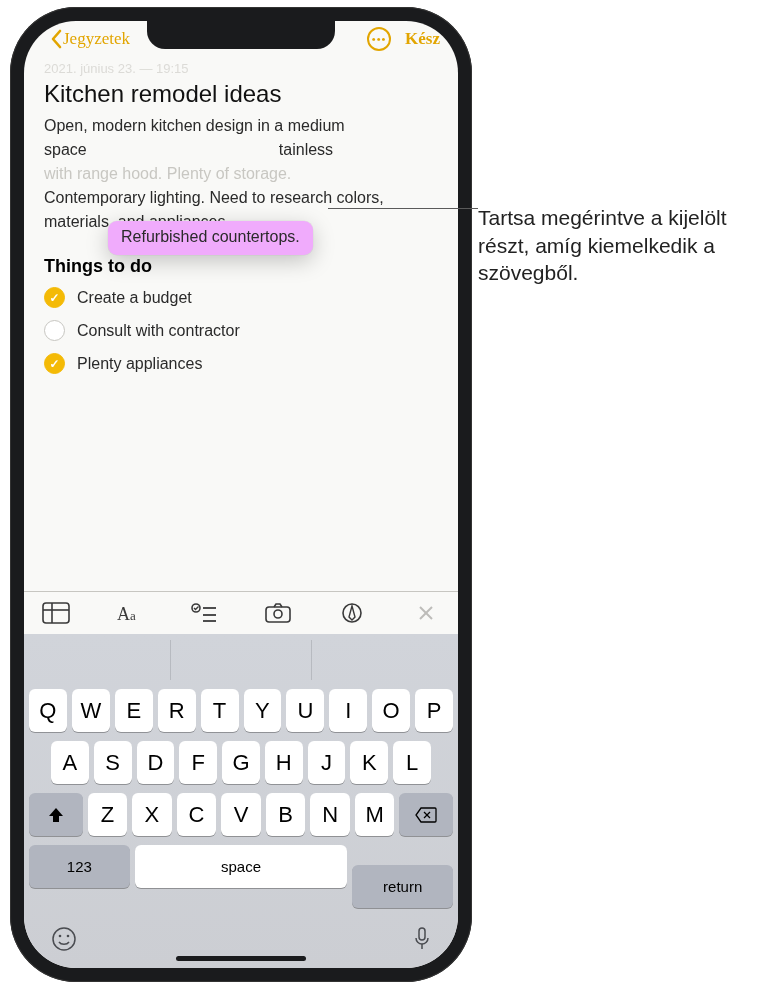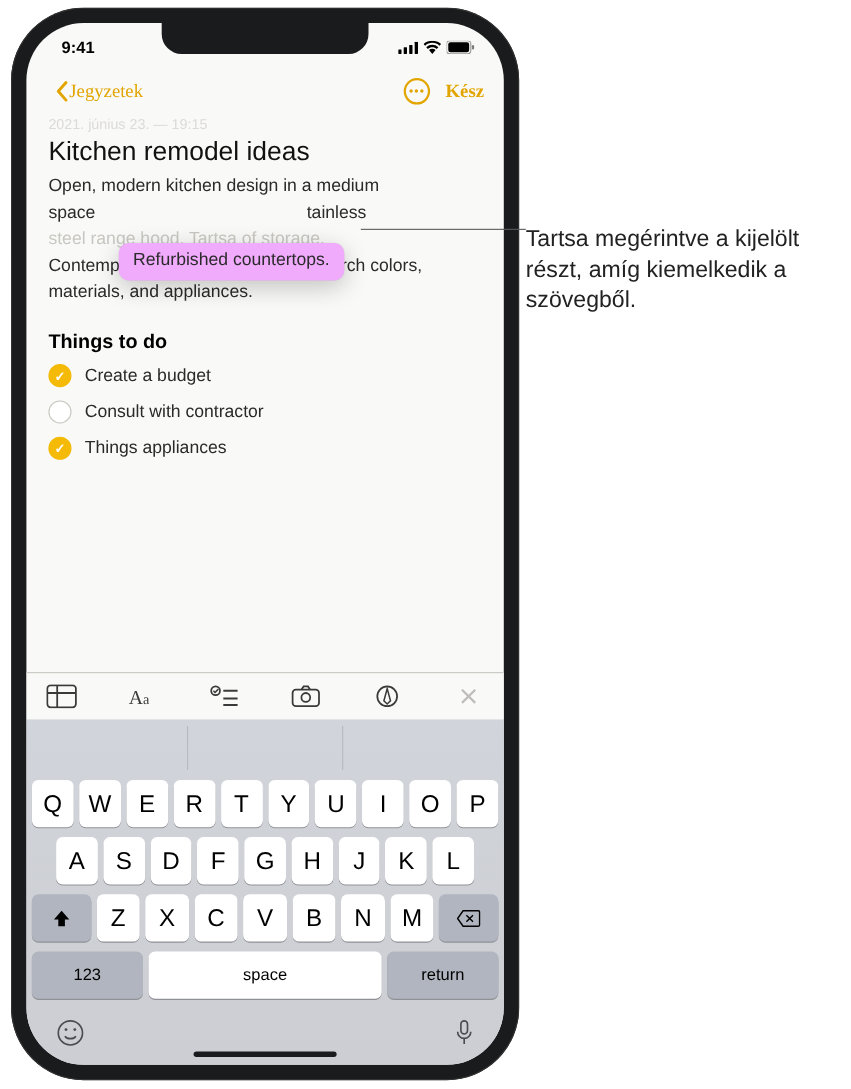--- a/index.html
+++ b/index.html
@@ -206,21 +206,21 @@
     font-size: 22px;
     color: #000;
   }
   .kb-row2 { padding: 0 22px; }
   .key.meta {
     background: #b1b5bf;
     color: #000;
     font-size: 15px;
   }
   .key.space { flex: 3.8; font-size: 15px; }
-  .key.ret { flex: 1.8; font-size: 15px; }
+  .key.ret { flex: 1.8; font-size: 15px; margin-top: 20px; }
   .key.shift, .key.bksp { flex: 1.1; background: #b1b5bf; }
   .key.num123 { flex: 1.8; background: #b1b5bf; font-size:15px;}
   .kb-bottom {
     display: flex;
     justify-content: space-between;
     padding: 18px 22px 0 22px;
     color: #4a4c51;
   }
   .home-ind {
     position: absolute;
@@ -252,39 +252,20 @@
     color: #222;
   }
 </style>
 </head>
 <body>
 
 <div class="device">
   <div class="screen">
     <div class="notch"></div>
 
-    <div class="statusbar">
-      <span>9:41</span>
-      <div class="right">
-        <svg width="18" height="11" viewBox="0 0 18 11">
-            <rect x="0" y="7" width="3" height="4" rx="0.5" fill="#000"></rect>
-            <rect x="5" y="5" width="3" height="6" rx="0.5" fill="#000"></rect>
-            <rect x="10" y="3" width="3" height="8" rx="0.5" fill="#000"></rect>
-            <rect x="15" y="0" width="3" height="11" rx="0.5" fill="#000"></rect>
-          </svg>
-        <svg width="16" height="12" viewBox="0 0 16 12">
-            <path d="M8 12 L5 8.5 C6.7 7 9.3 7 11 8.5 Z M2.5 6 C5.6 3 10.4 3 13.5 6 L12 7.5 C9.8 5.5 6.2 5.5 4 7.5 Z M0 3 C4.4 -1 11.6 -1 16 3 L14.5 4.5 C11 1 5 1 1.5 4.5 Z" fill="#000"></path>
-          </svg>
-        <svg width="26" height="12" viewBox="0 0 26 12">
-            <rect x="0" y="0" width="22" height="12" rx="3" stroke="#000" stroke-width="1" fill="none" opacity="0.4"></rect>
-            <rect x="1.5" y="1.5" width="19" height="9" rx="2" fill="#000"></rect>
-            <rect x="23" y="4" width="2" height="4" rx="1" fill="#000" opacity="0.5"></rect>
-          </svg>
-      </div>
-    </div>
 
     <div class="nav">
       <div class="nav-left">
         <svg width="14" height="20" viewBox="0 0 12 20">
             <path d="M10 2 L3 10 L10 18" stroke="#e2a500" stroke-width="2.6" fill="none" stroke-linecap="round" stroke-linejoin="round"></path>
           </svg>
         <span>Jegyzetek</span>
       </div>
       <div class="nav-right">
         <div class="more-circle">
@@ -295,37 +276,37 @@
     </div>
 
     <div class="content">
       <div class="date">2021. június 23. — 19:15</div>
       <div class="title">Kitchen remodel ideas</div>
       <div class="body-text">
         <span>Open, modern kitchen design in a medium</span><br>
         <span>space</span>
         <span style="visibility:hidden;">Refurbished countertops..</span>
         <span>tainless</span><br>
-        <span class="blurred">steel range hood. Tartsa of storage.</span><br>
+        <span class="blurred">with range hood. Plenty of storage.</span><br>
         <span>Contemporary lighting. Need to research colors, materials, and appliances.</span>
       </div>
 
       <div class="section-header">Things to do</div>
       <div id="checklist">
           <div class="check-row">
             <div class="check-circle checked">✓</div>
             <span>Create a budget</span>
           </div>
           <div class="check-row">
             <div class="check-circle"></div>
             <span>Consult with contractor</span>
           </div>
           <div class="check-row">
             <div class="check-circle checked">✓</div>
-            <span>Things appliances</span>
+            <span>Plenty appliances</span>
           </div>
         </div>
     </div>
 
     <div class="tooltip-float">
       <span>Refurbished countertops.</span>
     </div>
 
     <div class="toolbar">
       <svg class="tool-icon" viewBox="0 0 28 22">

